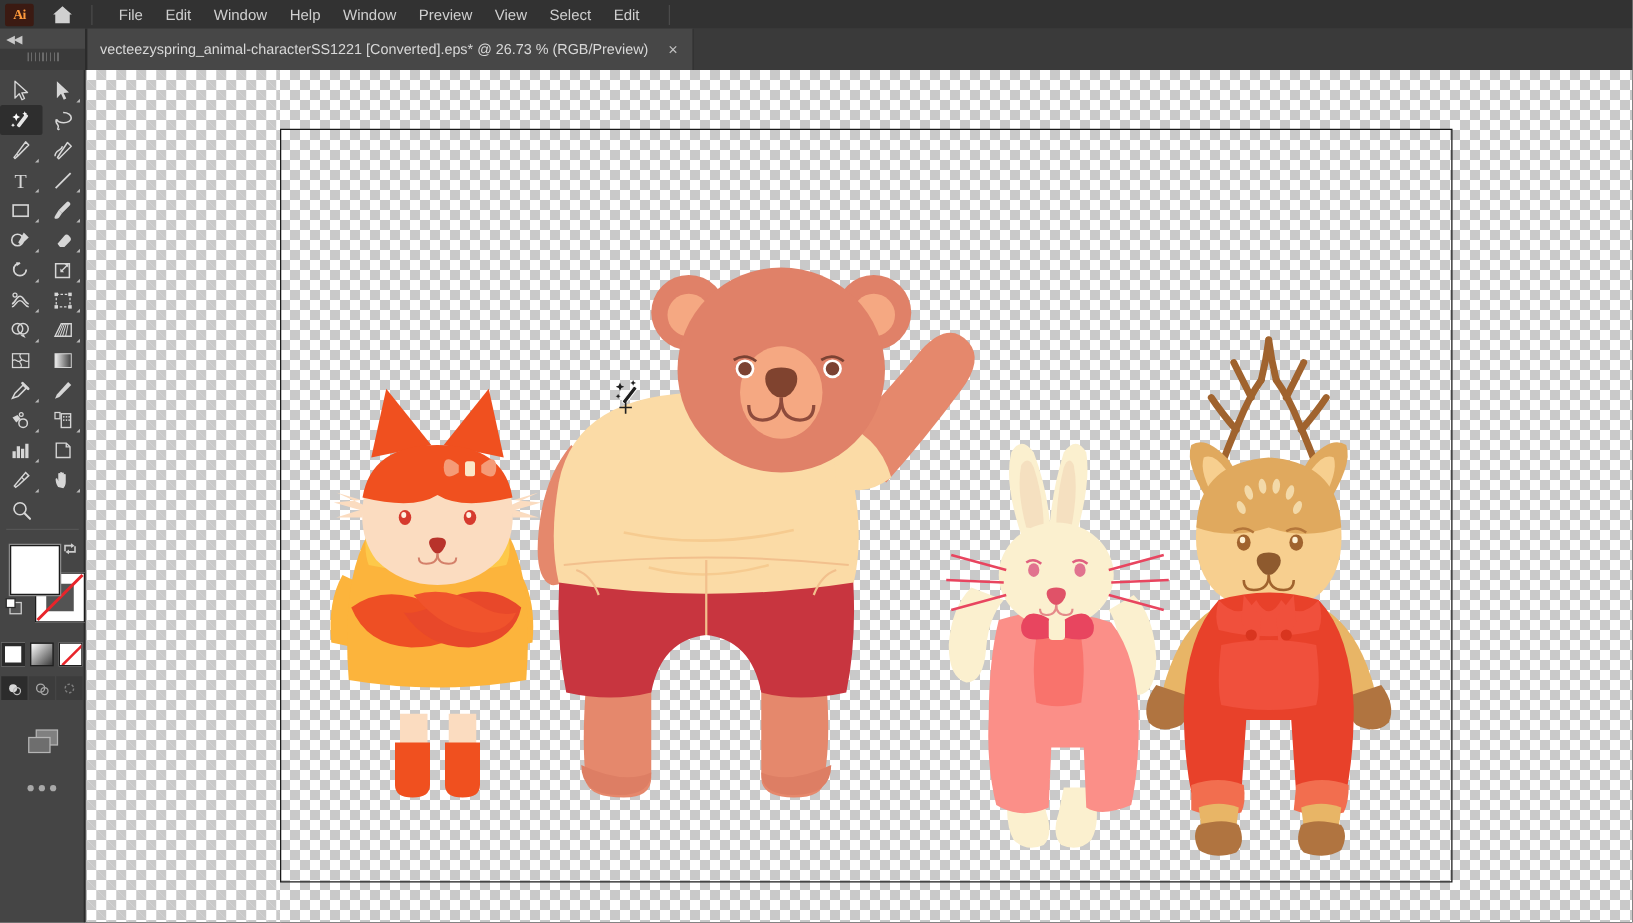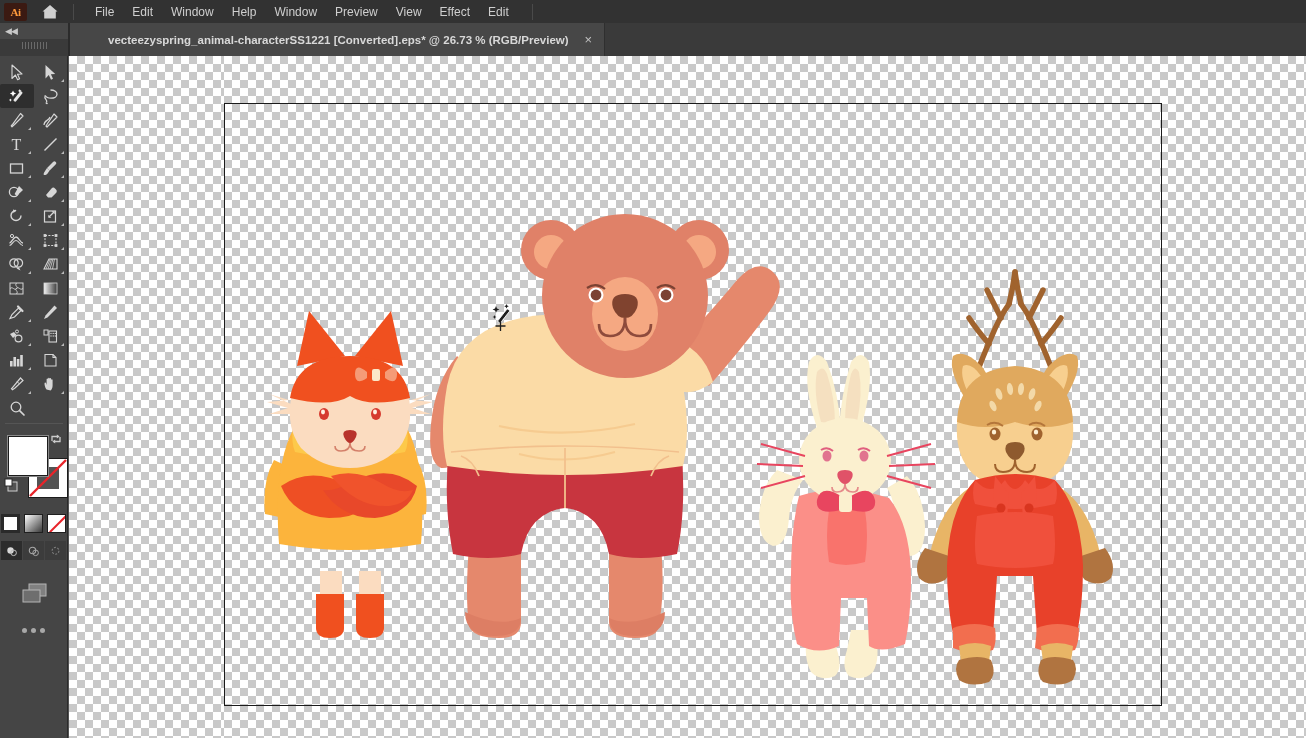--- a/index.html
+++ b/index.html
@@ -59,21 +59,21 @@
   .tabbar-left-edge {
     position: absolute; left: 68px; top: 0; width: 2px; height: 33px;
     background: #2b2b2b;
   }
   .doc-tab {
     position: absolute; left: 70px; top: 0; height: 33px;
     background: #474747; display: flex; align-items: center;
     padding: 0 0 0 10px; border-right: 1px solid #2f2f2f;
   }
   .doc-tab-title {
-    color: #d8d8d8; font-size: 11.5px; font-weight: bold; white-space: nowrap; margin-left: 28px;
+    color: #d8d8d8; font-size: 11.5px; font-weight: normal; white-space: nowrap;
   }
   .doc-tab-close {
     color: #c0c0c0; font-size: 13px; margin: 0 12px 0 16px;
     cursor: pointer; line-height: 1;
   }
 
   
   .toolbar {
     position: absolute; left: 0; top: 56px; width: 68px; height: 682px;
     background: #454545; border-right: 1px solid #2b2b2b;
@@ -208,21 +208,21 @@
     </div>
     <div class="menu-sep"></div>
     <div class="menu-items">
       <div class="menu-item">File</div>
       <div class="menu-item">Edit</div>
       <div class="menu-item">Window</div>
       <div class="menu-item">Help</div>
       <div class="menu-item">Window</div>
       <div class="menu-item">Preview</div>
       <div class="menu-item">View</div>
-      <div class="menu-item">Effect</div>
+      <div class="menu-item">Select</div>
       <div class="menu-item">Edit</div>
     </div>
     <div class="menu-sep2"></div>
   </div>
 
   <div class="tabbar">
     <div class="panel-collapse">
       <span class="collapse-arrows">◀◀</span>
     </div>
     <div class="drag-grip"></div>

